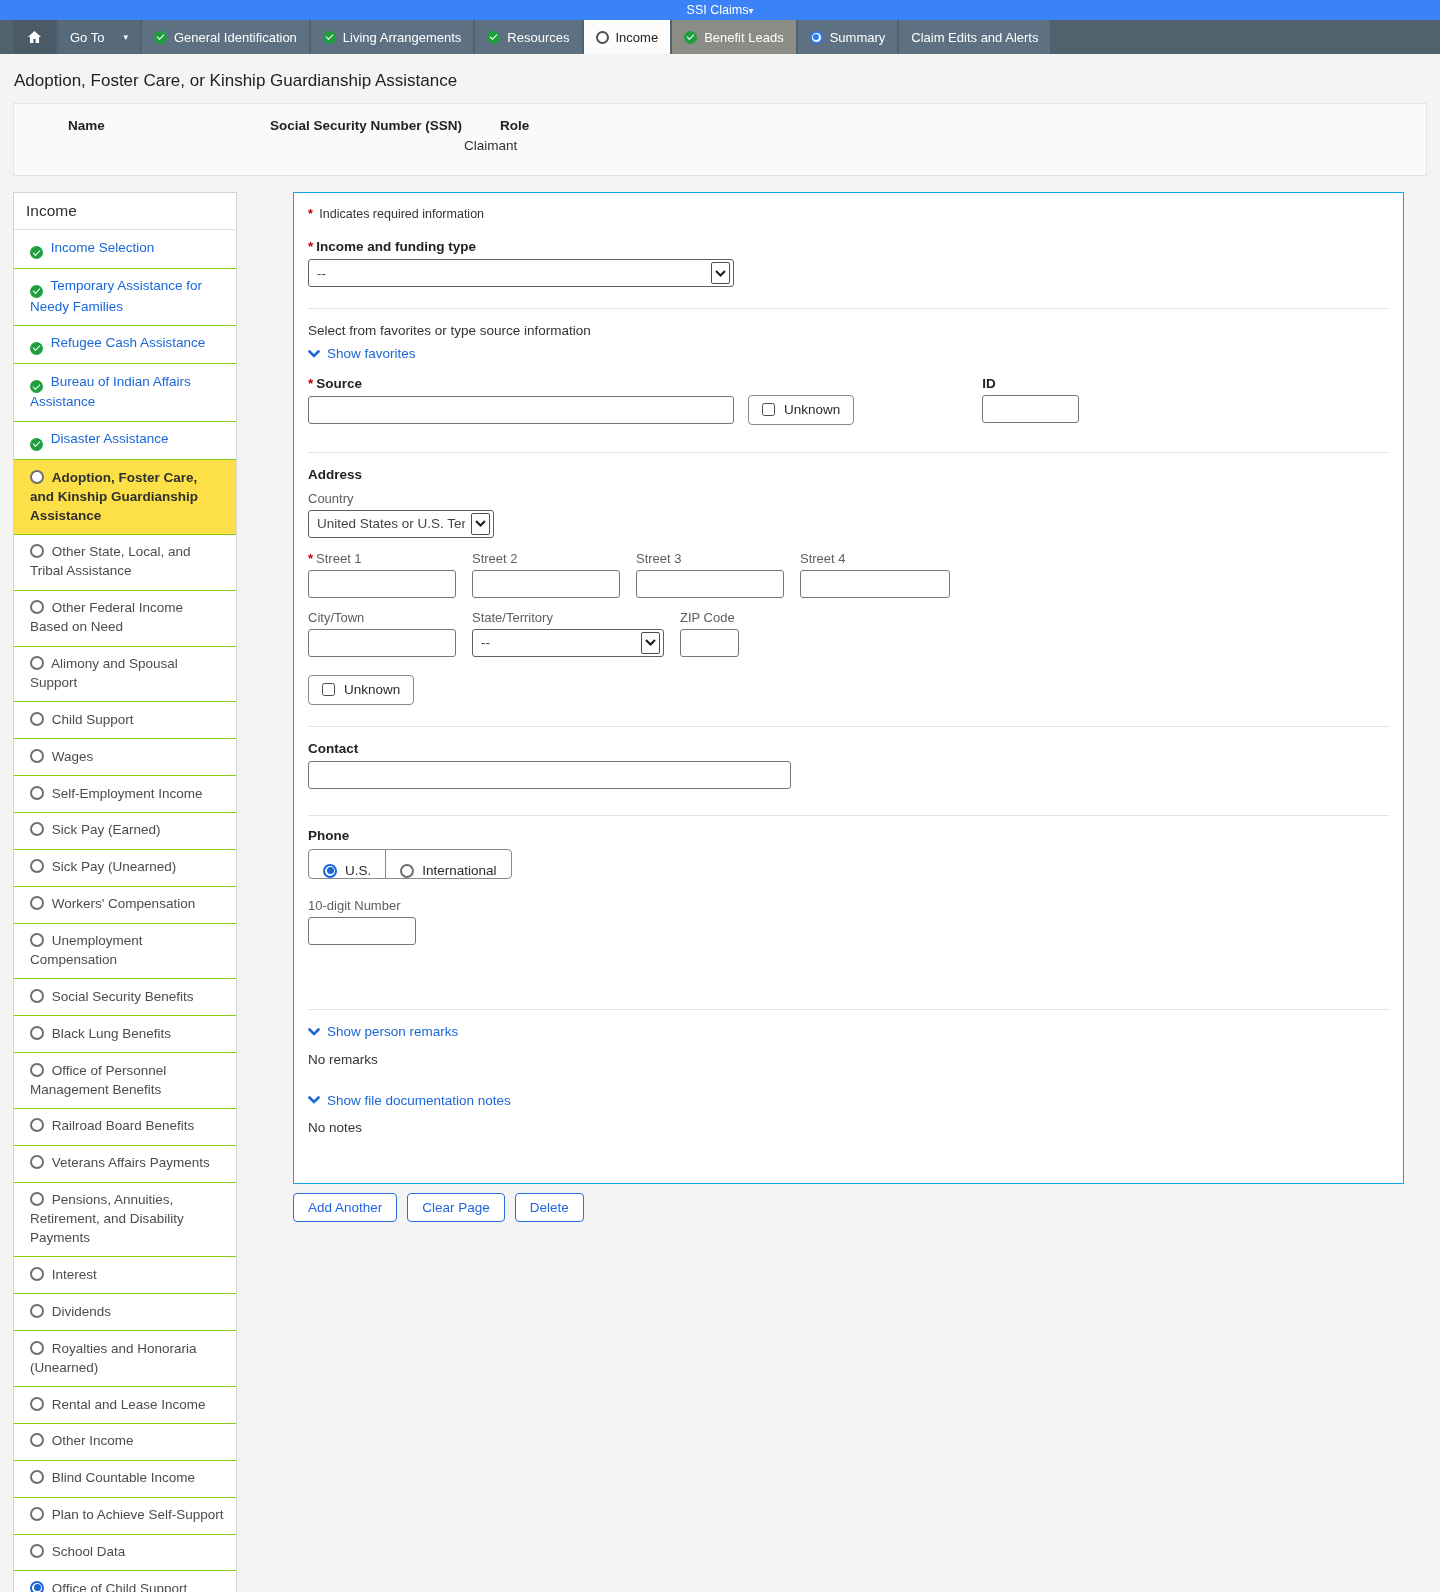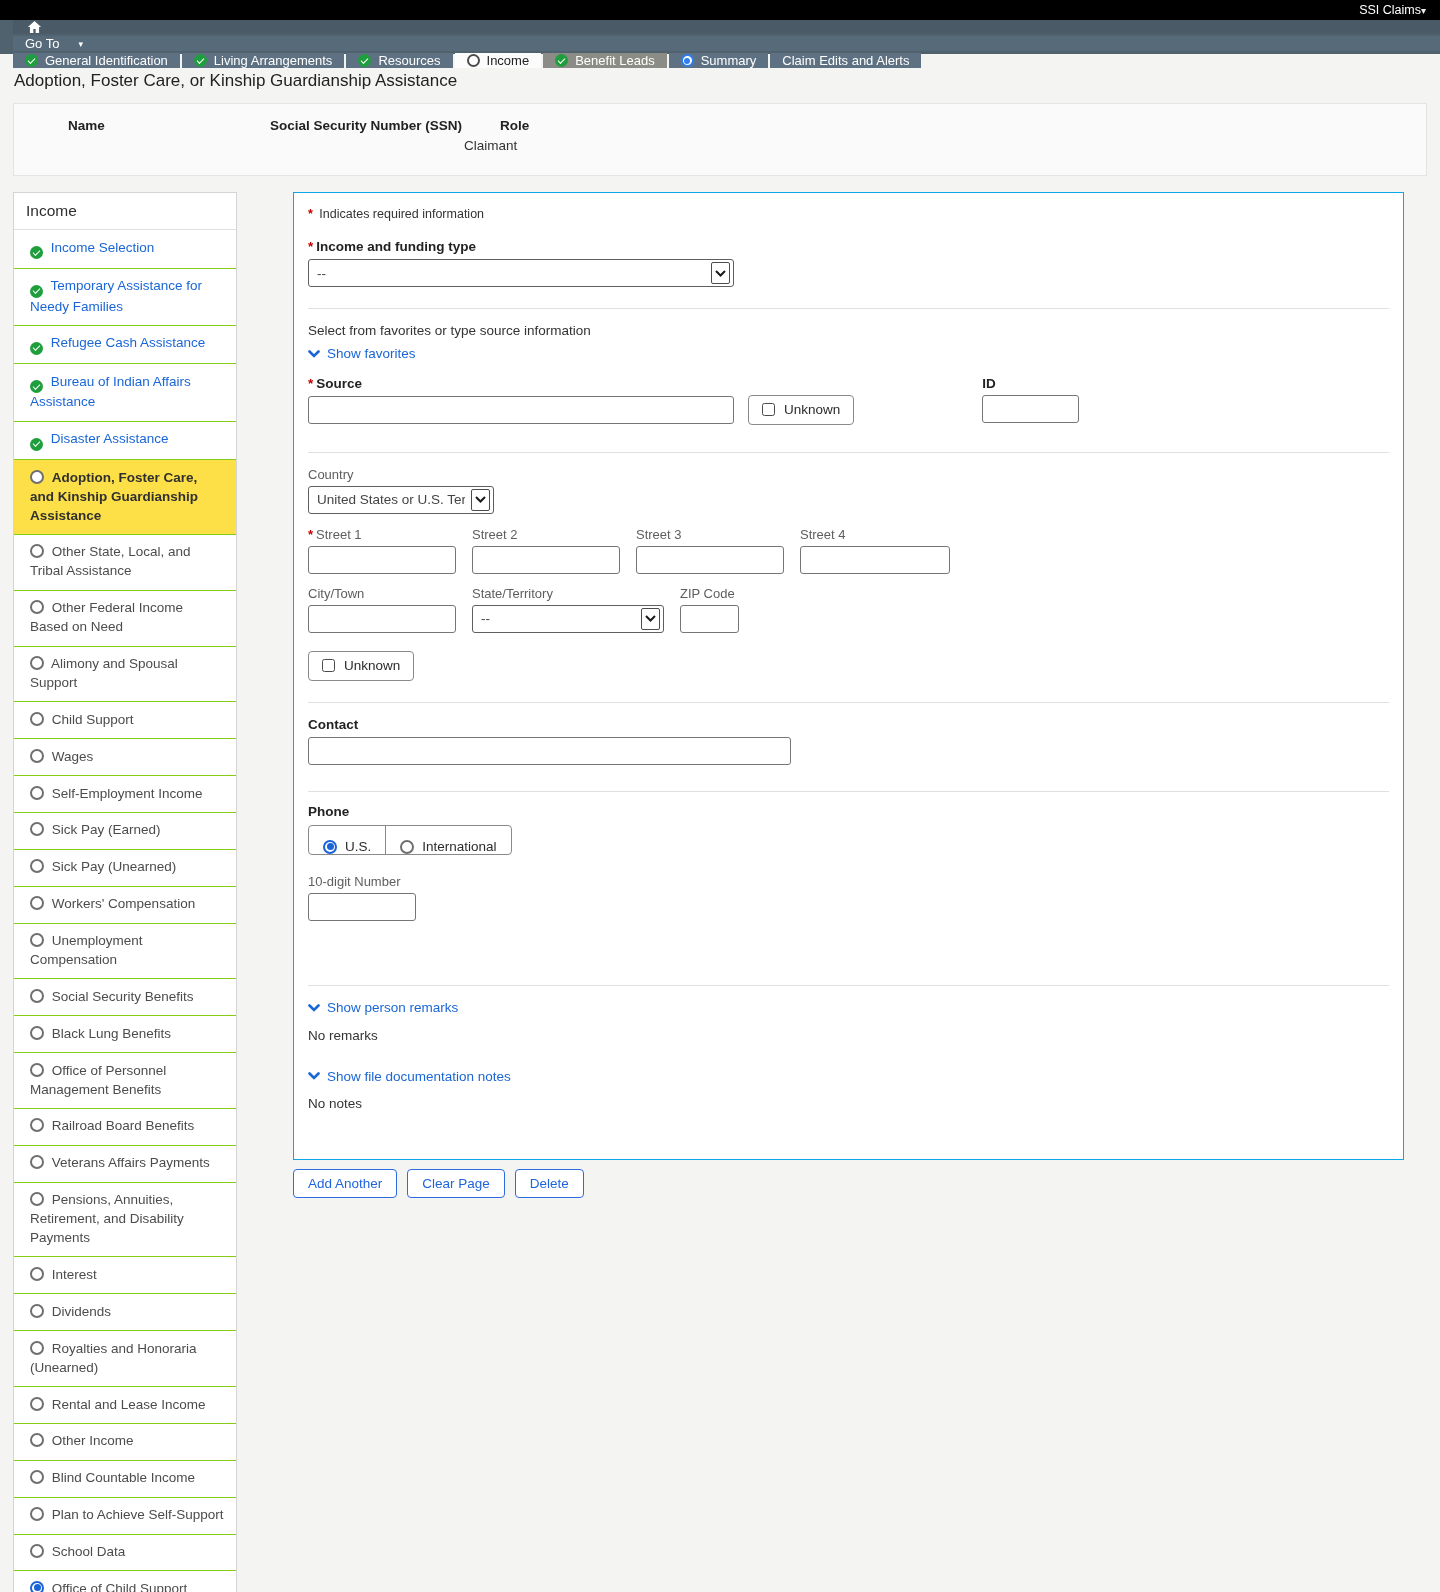--- a/index.html
+++ b/index.html
@@ -6,29 +6,29 @@
   body {
     margin: 0;
     background: #f4f4f3;
     font-family: "Liberation Sans", sans-serif;
     color: #333;
     width: 1440px;
     min-height: 1592px;
   }
   
   .topbar {
-    height: 20px; background: #000000; color: #fff;
-    display: flex; align-items: center; justify-content: flex-end;
+    height: 20px; background: #3b82f6; color: #fff;
+    display: flex; align-items: center; justify-content: center;
     padding: 0 14px; font-size: 12.5px;
   }
   .topbar .caret { font-size: 10px; color: #e9edf0; cursor: pointer; }
   
   .navbar {
     height: 34px; background: #51626f;
-    display: flex; align-items: stretch; gap: 2px; padding-left: 13px; flex-direction: column;
+    display: flex; align-items: stretch; gap: 2px; padding-left: 13px;
   }
   .navbtn, .tab {
     display: flex; align-items: center; gap: 7px;
     color: #fff; font-size: 13px; padding: 0 12px; cursor: pointer;
     background: #5d7183; border: none; font-family: inherit;
   }
   .home-btn { background: #4a5a66; padding: 0 14px; }
   .goto-btn { background: #566a7a; }
   .goto-btn .caret { font-size: 9px; margin-left: 12px; }
   .tab.active { background: #fcfcfc; color: #222; }
@@ -463,20 +463,21 @@
           </div>
         </div>
         <div class="fcol" style="margin-left:128px">
           <div class="field-label" style="margin:0 0 4px">ID</div>
           <input class="txt" style="width: 97px;">
         </div>
       </div>
 
       <hr class="div" style="margin-top:27px">
 
+      <div class="field-label" style="margin-top:0">Address</div>
       <div class="sub-label" style="margin-top:9px">Country</div>
       <div class="select" style="width:186px;margin-top:4px">
         <span class="select-value">United States or U.S. Territory</span>
         <span class="select-arrow">
           <svg width="11" height="7" viewBox="0 0 11 7">
               <path d="M1 1l4.5 4.5L10 1" fill="none" stroke="#1a1a1a" stroke-width="2"></path>
             </svg>
         </span>
       </div>
 

